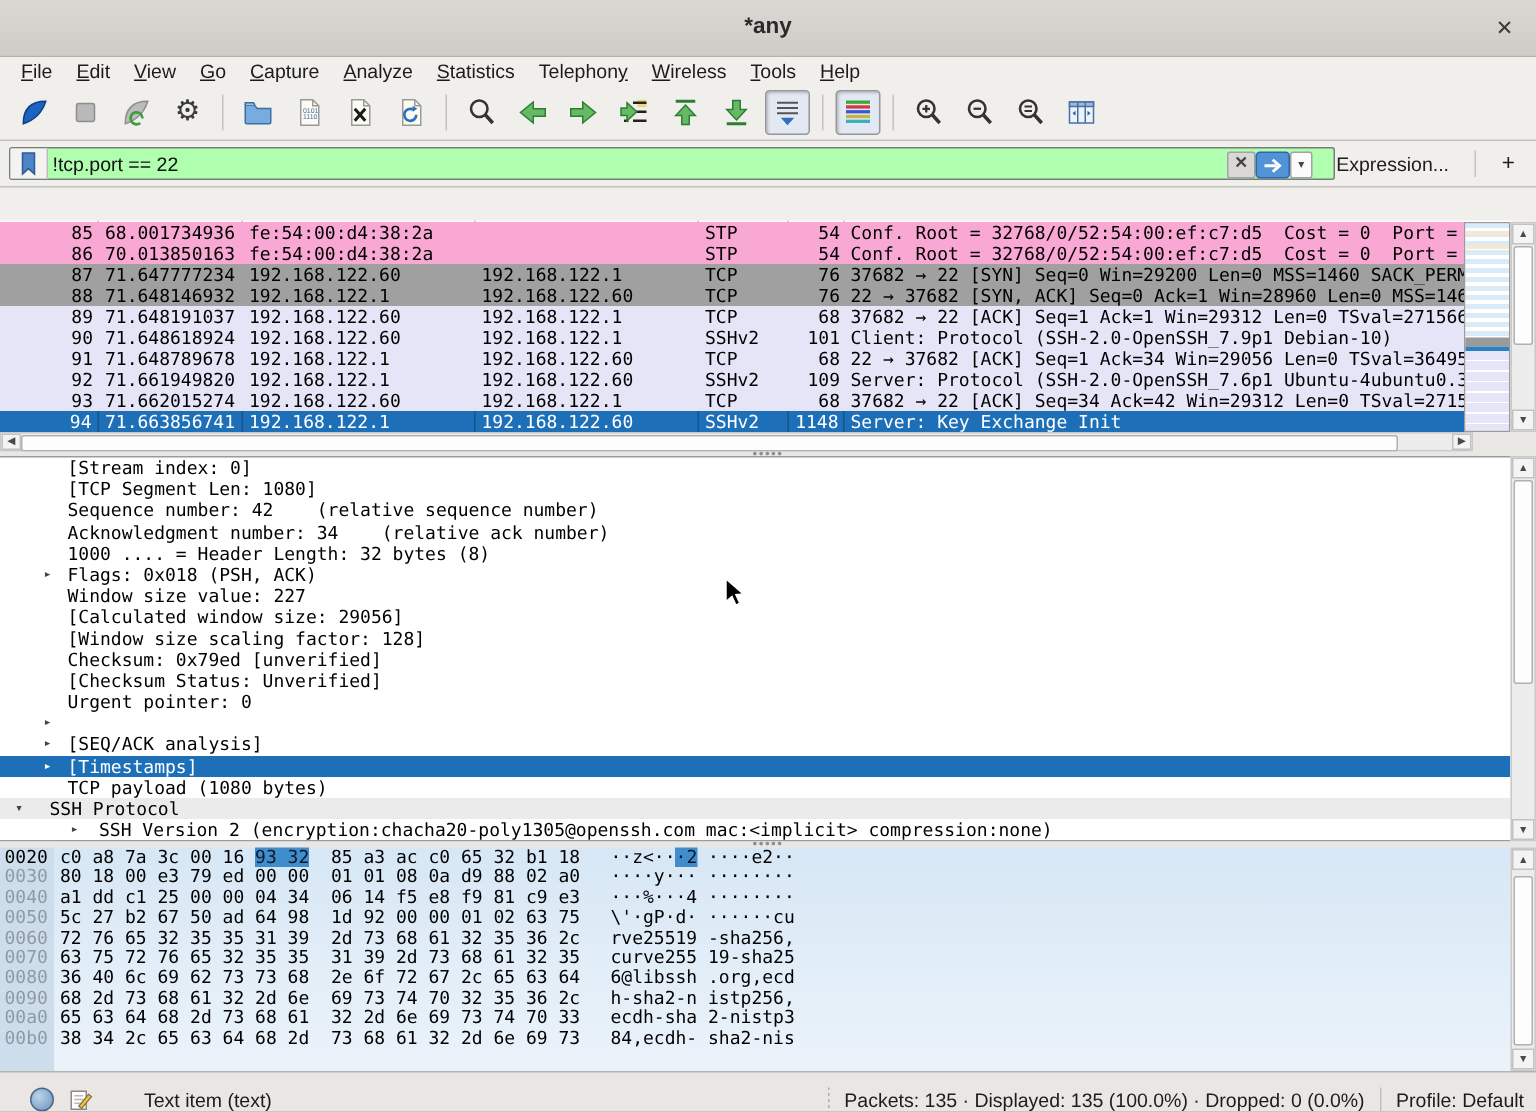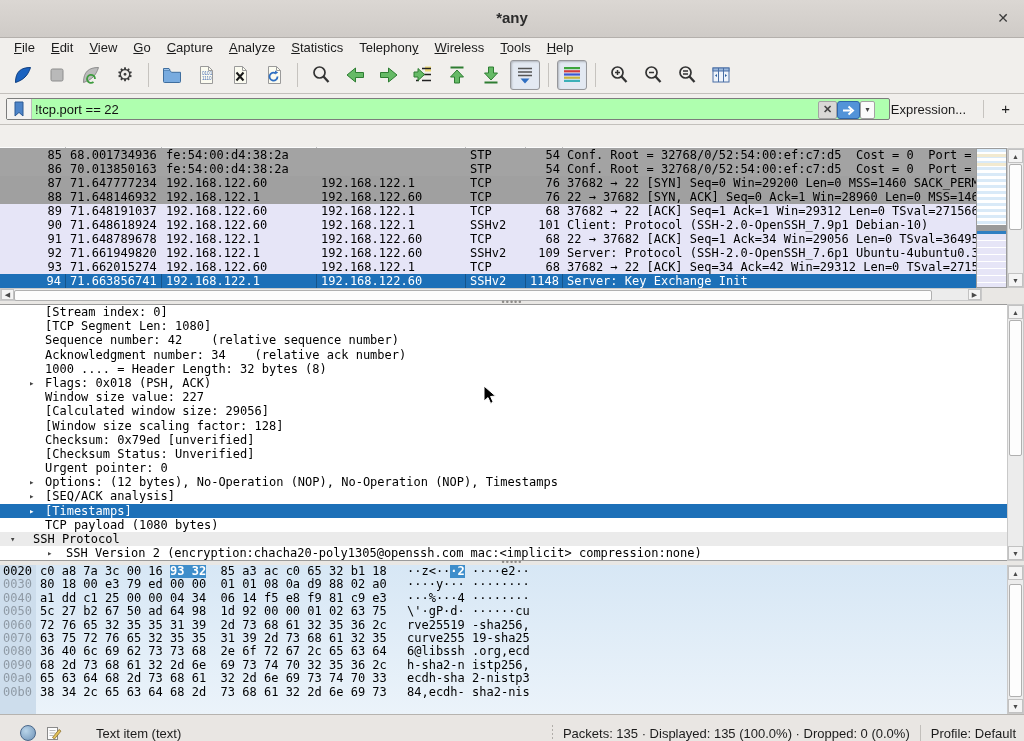--- a/index.html
+++ b/index.html
@@ -42,21 +42,21 @@
     border-radius:2px;color:#444;font-size:8px;text-align:center;line-height:15px;}
   .fexpr{position:absolute;right:58px;top:8px;font-size:13px;color:#1c1c1c;}
   .fsep{position:absolute;right:40px;top:6px;width:1px;height:18px;background:#c6c3bf;}
   .fplus{position:absolute;right:14px;top:6px;font-size:15px;color:#1c1c1c;}
   
   .plist-header{position:absolute;left:0;top:125px;width:1008px;height:23px;
     background:linear-gradient(#fdfdfd,#e7e7e7);border-bottom:1px solid #a9a9a9;display:flex;font-size:13px;color:#111;margin-top:22px;}
   .plist-header span{display:block;box-sizing:border-box;border-right:1px solid #bfbfbf;padding:3px 0 0 4px;
     overflow:hidden;white-space:nowrap;}
   .h0{width:66px;} .h1{width:96px;} .h2{width:155px;} .h3{width:149px;} .h4{width:60px;} .h5{width:37px;} .h6{flex:1;border-right:none!important;}
-  .plist-body{position:absolute;left:0;top:148px;width:976px;height:181px;background:#a3a3a3;overflow:hidden;}
+  .plist-body{position:absolute;left:0;top:148px;width:976px;height:181px;background:#f9a8d4;overflow:hidden;}
   .prow{display:flex;height:14px;font-family:"DejaVu Sans Mono",monospace;font-size:12px;line-height:14px;color:#000;}
   .prow span{display:block;box-sizing:border-box;overflow:hidden;white-space:pre;}
   .c0{width:66px;text-align:right;padding-right:4px;} .c1{width:96px;padding-left:4px;} .c2{width:155px;padding-left:4px;}
   .c3{width:149px;padding-left:4px;} .c4{width:60px;padding-left:4px;} .c5{width:37px;text-align:right;padding-right:3px;} .c6{flex:1;padding-left:4px;}
   .prow[data-color="syn"]{background:var(--row_gray,#a0a0a0);}
   .prow[data-color="tcp"]{background:var(--row_lavender,#e6e5f7);}
   .prow[data-color="selected"]{background:var(--selection,#1d70b8);color:#fff;}
   .prow[data-color="selected"] span{border-right:1px solid rgba(0,0,0,.25);}
   .prow[data-color="selected"] .c6{border-right:none;}
   
@@ -95,21 +95,21 @@
   
   .hexpane{position:absolute;left:0;top:565px;width:1007px;height:149px;overflow:hidden;
     background:linear-gradient(180deg,var(--hex_bg_top,#d7e7f5),var(--hex_bg_bottom,#ebf3fa));}
   .hgutter{position:absolute;left:0;top:0;width:36px;height:100%;background:#cdddec;}
   .hrow{position:relative;height:13.4px;font-family:"DejaVu Sans Mono",monospace;font-size:12px;line-height:13.4px;white-space:pre;}
   .hrow:first-child{margin-top:3px;}
   .hoff{position:absolute;left:3px;color:#000;}
   .hoff.dim{color:#8f9aa5;}
   .hbytes{position:absolute;left:40px;color:#000;}
   .hascii{position:absolute;left:407px;color:#000;}
-  .hl{background:var(--hex_hl,#3f8ecb);color:#ffffff;font-weight:bold;}
+  .hl{background:var(--hex_hl,#3f8ecb);color:#0f172a;}
   
   .statusbar{position:absolute;left:0;top:714px;width:1024px;height:27px;background:#e9e6e3;border-top:1px solid #b6b3af;
     display:flex;align-items:flex-end;font-size:13px;color:#1c1c1c;box-sizing:border-box;}
   .expert{width:14px;height:14px;border-radius:50%;margin-left:20px;
     background:radial-gradient(circle at 35% 35%,#b9d5ea,#6e92b7);border:1px solid #49678a;}
   .comment-ic{margin-left:10px;width:16px;height:16px;}
   .help-text{margin-left:34px;}
   .sb-right{margin-left:auto;display:flex;align-items:center;}
   .sb-dotsep{width:1px;height:16px;margin:0 10px;background:repeating-linear-gradient(#b0ada9 0 2px,transparent 2px 4px);}
   .sb-vsep{width:1px;height:16px;margin:0 10px;background:#c2bfbb;}
@@ -468,21 +468,21 @@
     <div class="dline i2"><span class="dtext">Sequence number: 42    (relative sequence number)</span></div>
     <div class="dline i2"><span class="dtext">Acknowledgment number: 34    (relative ack number)</span></div>
     <div class="dline i2"><span class="dtext">1000 .... = Header Length: 32 bytes (8)</span></div>
     <div class="dline i2"><span class="tri">▸</span><span class="dtext">Flags: 0x018 (PSH, ACK)</span></div>
     <div class="dline i2"><span class="dtext">Window size value: 227</span></div>
     <div class="dline i2"><span class="dtext">[Calculated window size: 29056]</span></div>
     <div class="dline i2"><span class="dtext">[Window size scaling factor: 128]</span></div>
     <div class="dline i2"><span class="dtext">Checksum: 0x79ed [unverified]</span></div>
     <div class="dline i2"><span class="dtext">[Checksum Status: Unverified]</span></div>
     <div class="dline i2"><span class="dtext">Urgent pointer: 0</span></div>
-    <div class="dline i2"><span class="tri">▸</span><span class="dtext">Options: (12 bytes), No-Operation (NOP), No-Operation (NOP), Timestamps</span></div>
+    <div class="dline i2"><span class="tri">▸</span></div>
     <div class="dline i2"><span class="tri">▸</span><span class="dtext">[SEQ/ACK analysis]</span></div>
     <div class="dline i2 sel"><span class="tri">▸</span><span class="dtext">[Timestamps]</span></div>
     <div class="dline i2"><span class="dtext">TCP payload (1080 bytes)</span></div>
     <div class="dline i1 band"><span class="tri">▾</span><span class="dtext">SSH Protocol</span></div>
     <div class="dline i3"><span class="tri">▸</span><span class="dtext">SSH Version 2 (encryption:chacha20-poly1305@openssh.com mac:&lt;implicit&gt; compression:none)</span></div>
   </div>
 
 <div class="vscroll" style="left:1007px;top:304px;height:257px;">
   <div class="sb-arrow" style="top:0;">▲</div>
   <div class="sb-thumb" style="top:15px;height:136px;"></div>

